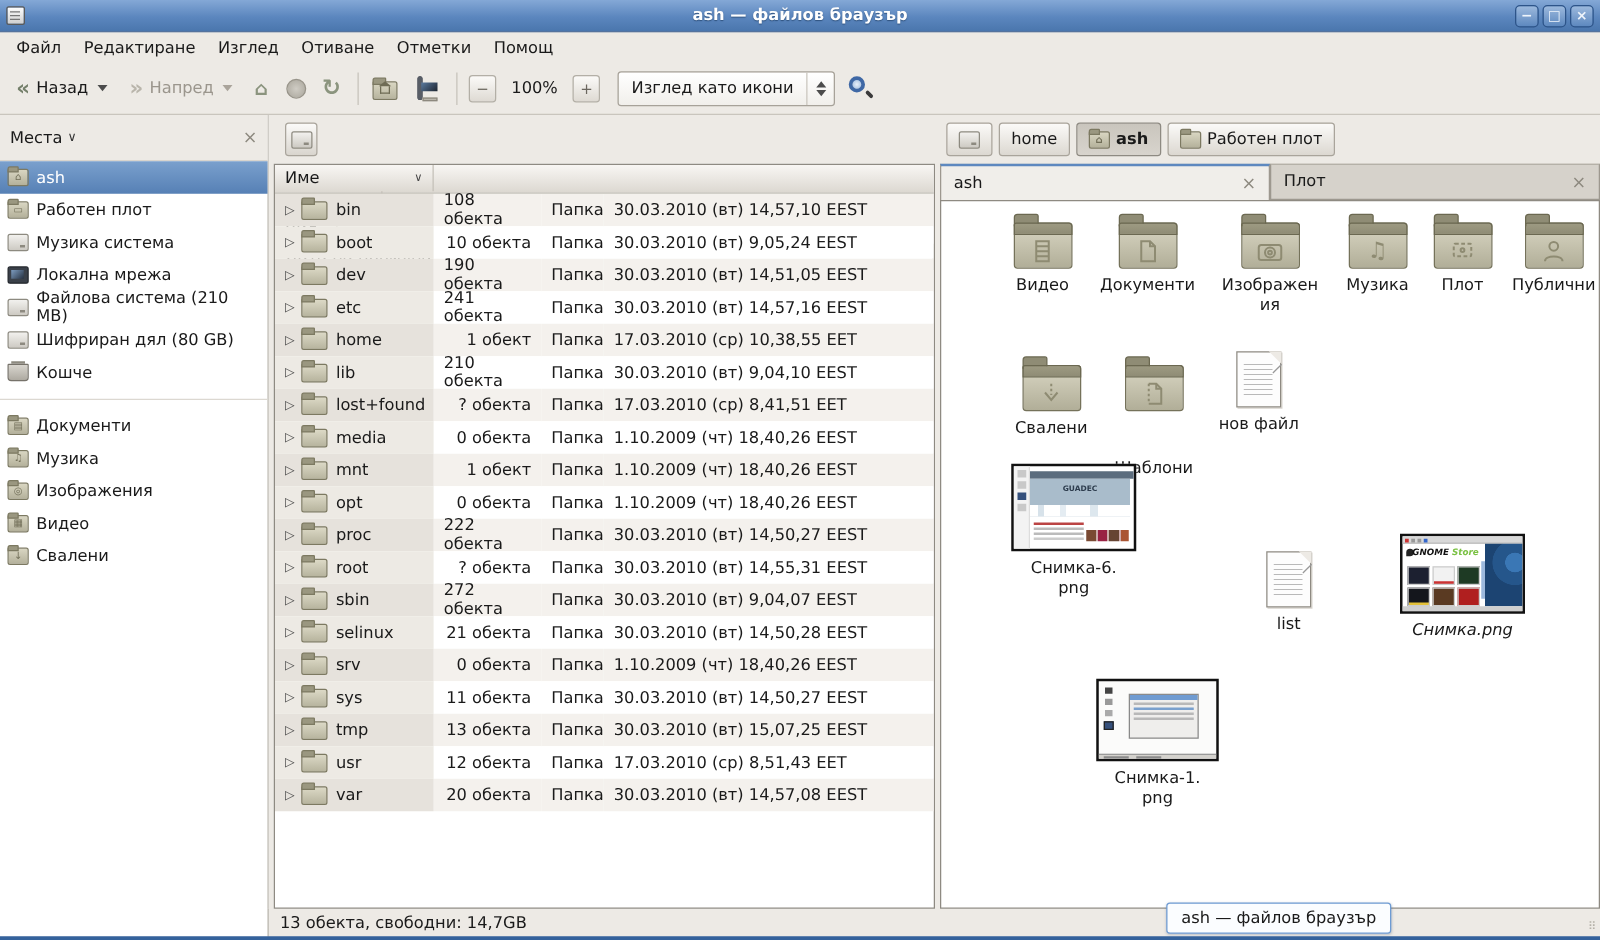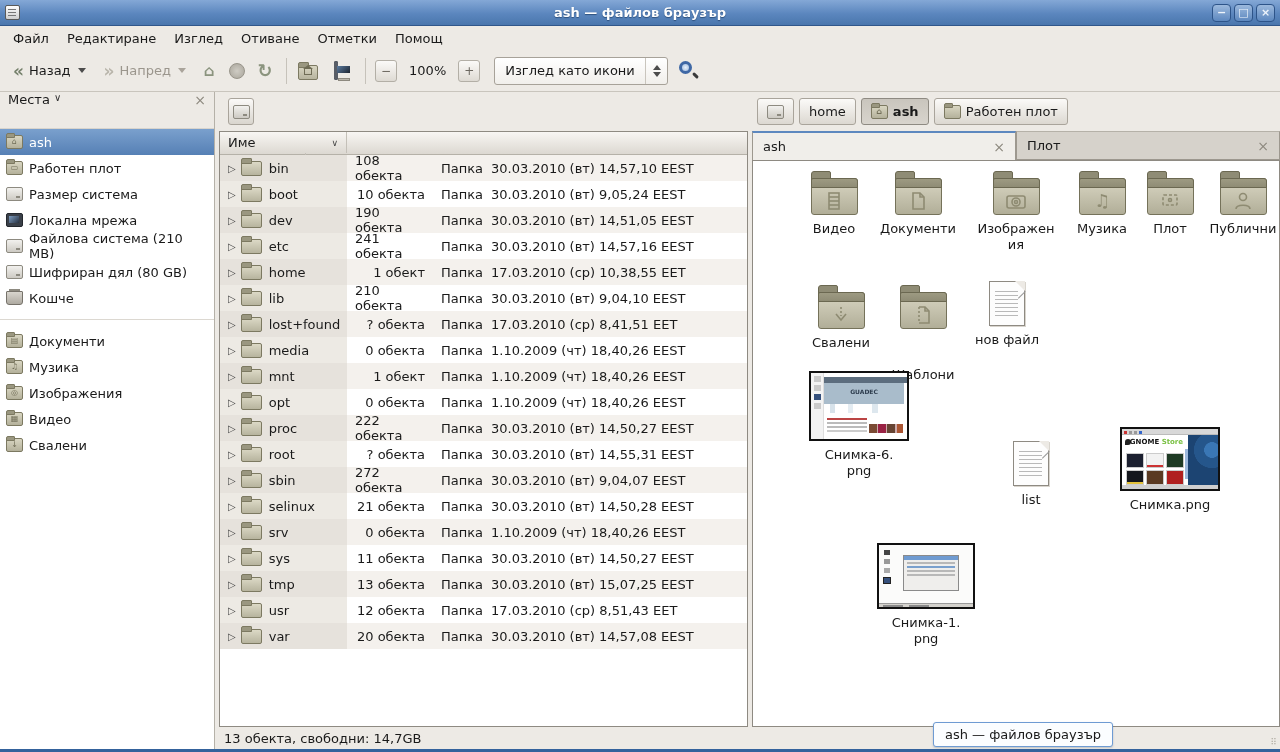--- a/index.html
+++ b/index.html
@@ -50,21 +50,21 @@
   .viewsel .spin i { width:0; height:0; border-left:4px solid transparent; border-right:4px solid transparent; }
   .viewsel .spin i.up { border-bottom:5px solid #4c4c4c; }
   .viewsel .spin i.dn { border-top:5px solid #4c4c4c; }
   .search-icon { width:22px; height:22px; position:relative; margin-left:6px; }
   .search-icon .lens { position:absolute; left:1px; top:1px; width:13px; height:13px; border:3px solid #3f68a5; border-radius:50%; background:radial-gradient(#e8f0fa,#9db9dd); }
   .search-icon .handle { position:absolute; left:14px; top:14px; width:7px; height:3px; background:#3a3a3a; border-radius:2px; transform:rotate(45deg); }
 
   
   .content { position:absolute; left:0; top:92px; width:1280px; height:636px; }
   .sidebar { position:absolute; left:0; top:0; width:215px; height:660px; background:#fff; border-right:1px solid #b5b1a8; }
-  .sidebar-header { height:37px; background:#edeae5; display:flex; align-items:flex-start; padding:0 8px; border-bottom:1px solid #d8d4cd; }
+  .sidebar-header { height:37px; background:#edeae5; display:flex; align-items:center; padding:0 8px; border-bottom:1px solid #d8d4cd; }
   .sidebar-header .chev { font-size:10px; margin-left:4px; color:#333; }
   .sidebar-close { margin-left:auto; color:#8d897f; font-size:14px; }
   .place-item { height:26px; display:flex; align-items:center; gap:6px; padding:0 6px; }
   .place-item.selected { background:linear-gradient(#7aa0cd,#5680b5); color:#fff; }
   .place-sep { height:9px; border-bottom:1px solid #dcd8d1; margin-bottom:8px; }
   .pi-icon { width:17px; height:14px; position:relative; flex:0 0 auto; }
   .pi-folder { background:linear-gradient(#d9d6c2,#b4b19b); border:1px solid #7c7961; border-radius:1px 2px 2px 2px; }
   .pi-folder::before { content:""; position:absolute; left:-1px; top:-3px; width:7px; height:3px; background:#9a9780; border:1px solid #7c7961; border-radius:2px 1px 0 0; }
   .pi-glyph { position:absolute; inset:0; display:flex; align-items:center; justify-content:center; font-size:8px; color:#716e58; line-height:1; }
   .pi-drive { background:linear-gradient(#f2f1ee,#cdcac3); border:1px solid #8d8a80; border-radius:2px; }
@@ -258,21 +258,21 @@
             <span>ash</span>
           </div>
           <div class="place-item">
             <span class="pi-icon pi-folder">
               <span class="pi-glyph">▭</span>
             </span>
             <span>Работен плот</span>
           </div>
           <div class="place-item">
             <span class="pi-icon pi-drive"></span>
-            <span>Размер система</span>
+            <span>Музика система</span>
           </div>
           <div class="place-item">
             <span class="pi-icon pi-net"></span>
             <span>Локална мрежа</span>
           </div>
           <div class="place-item">
             <span class="pi-icon pi-drive"></span>
             <span>Файлова система (210 MB)</span>
           </div>
           <div class="place-item">
@@ -682,21 +682,21 @@
             </div>
             <div class="ivlabel">Снимка-6.
 png</div>
           </div>
           <div class="ivitem" style="left: 223px; top: 280px; width: 110px;">
             <div class="bigfile">
               <div class="lines"></div>
             </div>
             <div class="ivlabel">list</div>
           </div>
-          <div class="ivitem" style="left: 362px; top: 266px; width: 110px;">
+          <div class="ivitem" style="left: 362px; top: 266px; width: 110px; font-style: italic;">
             <div class="thumb t-store">
               <div class="bar"></div>
               <div class="wall"></div>
               <div class="foot"></div>
               <div class="hdr">&nbsp;&nbsp;GNOME <b>Store</b></div>
               <div class="grid">
                 <i style="background:#1c2030"></i>
                 <i style="background:#f2f2f2;box-shadow:inset 0 -4px 0 -2px #c33"></i>
                 <i style="background:#1e3a24"></i>
                 <i style="background:#14161c;box-shadow:inset 0 -5px 0 -3px #e3c13a"></i>

